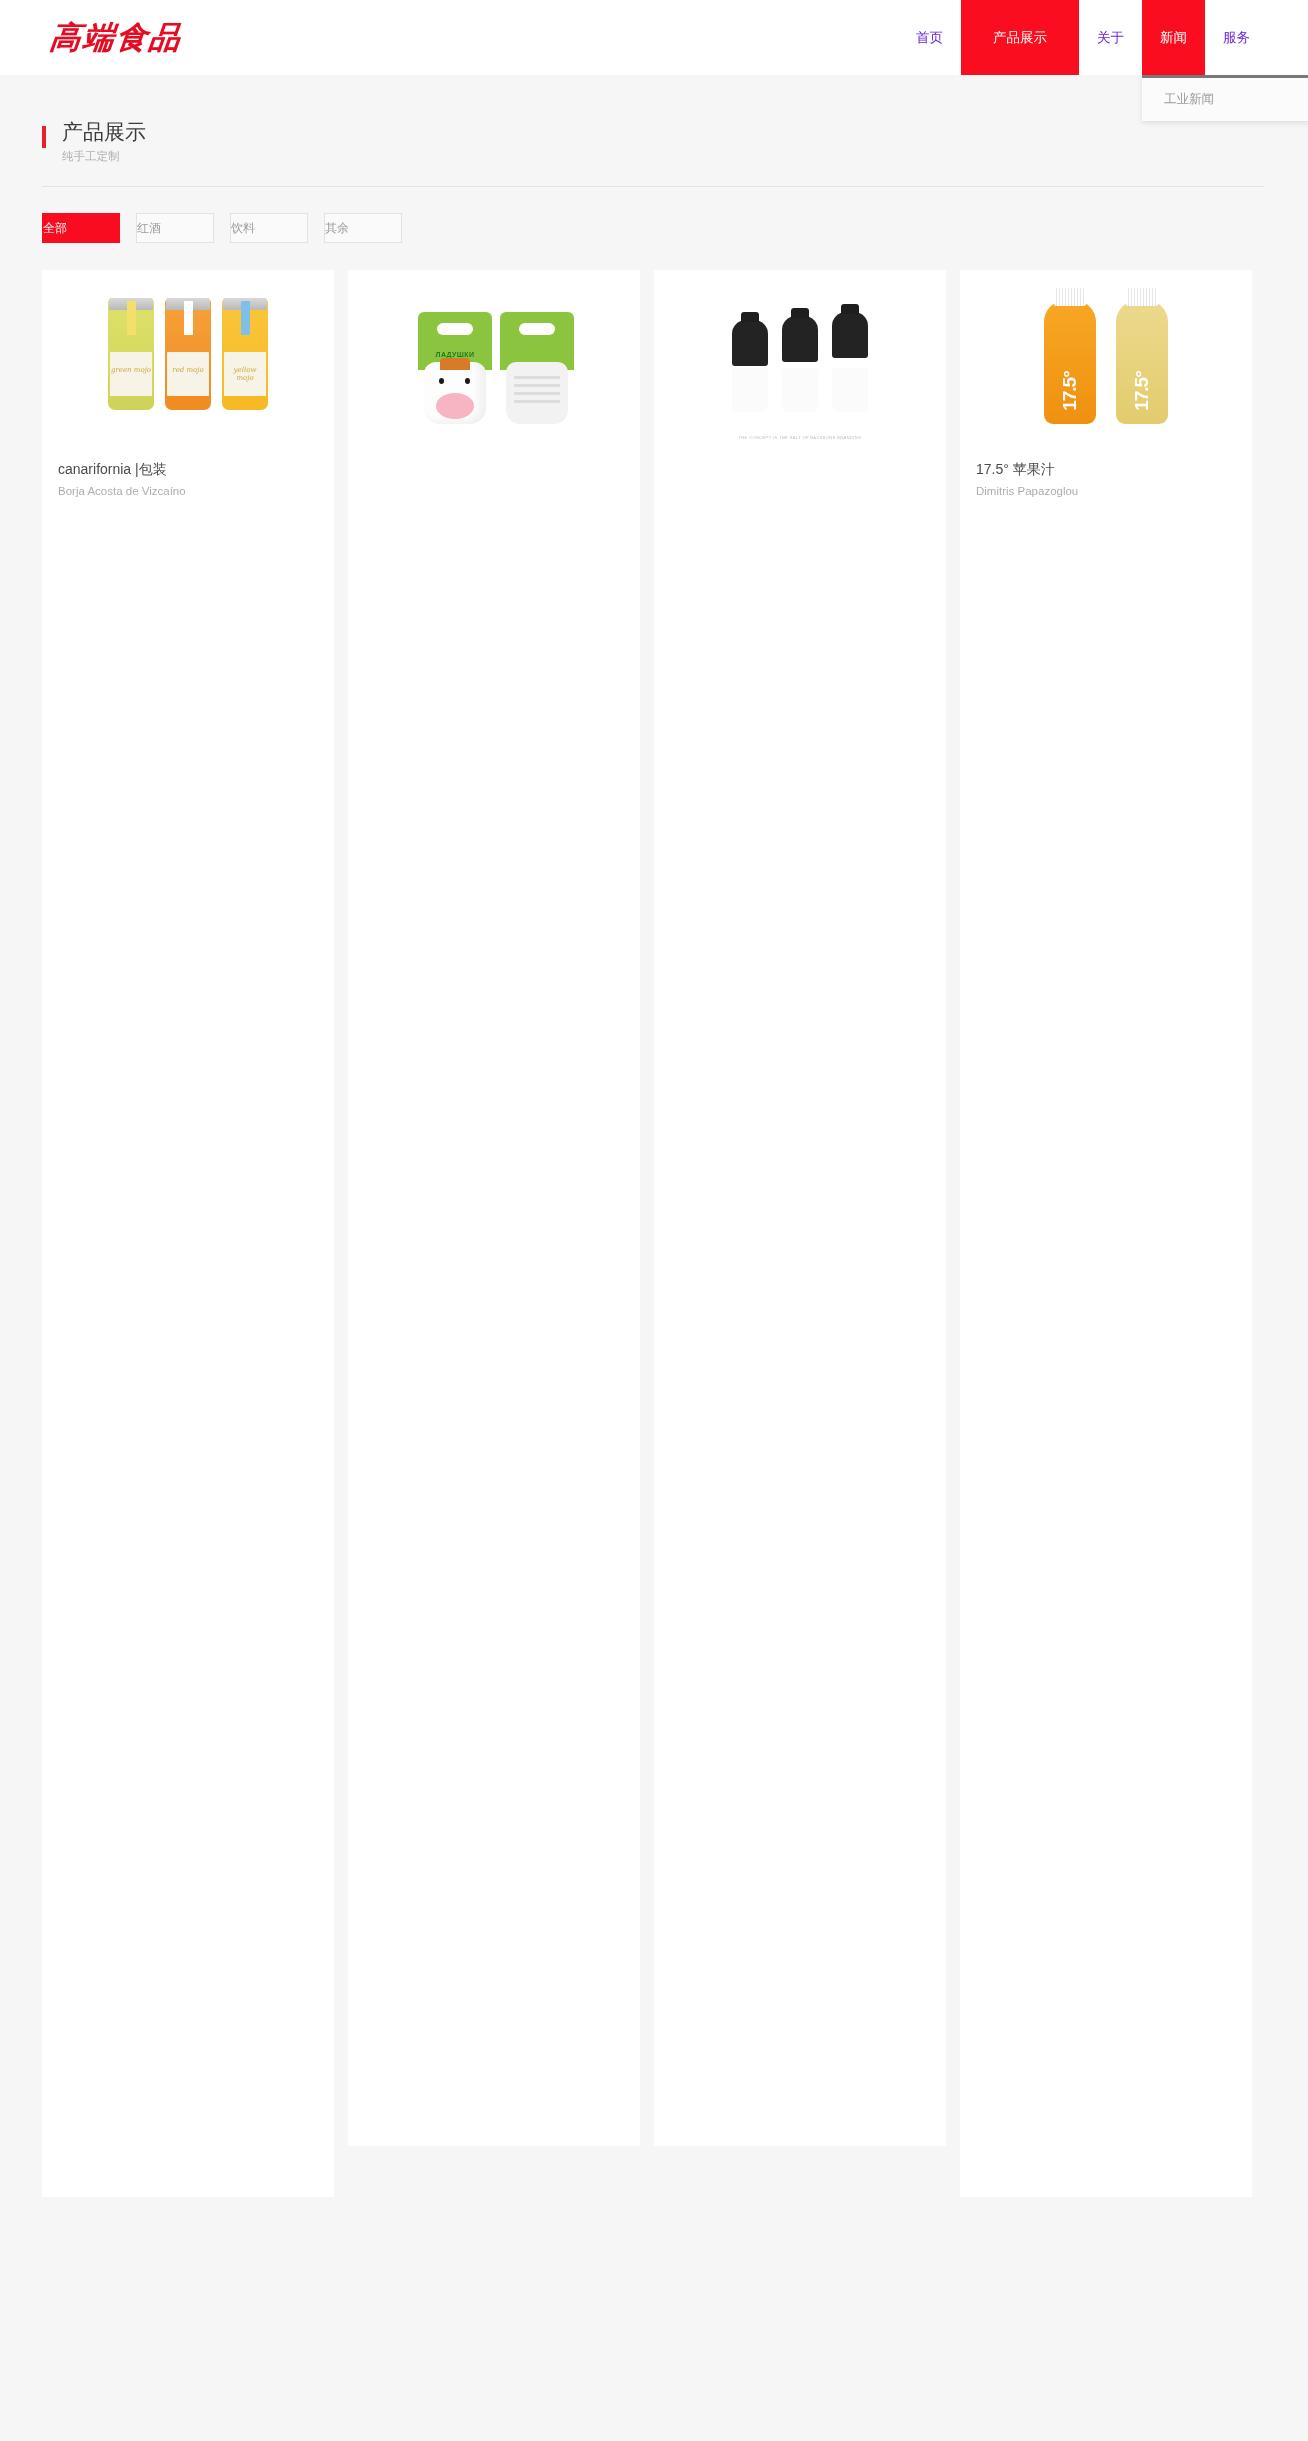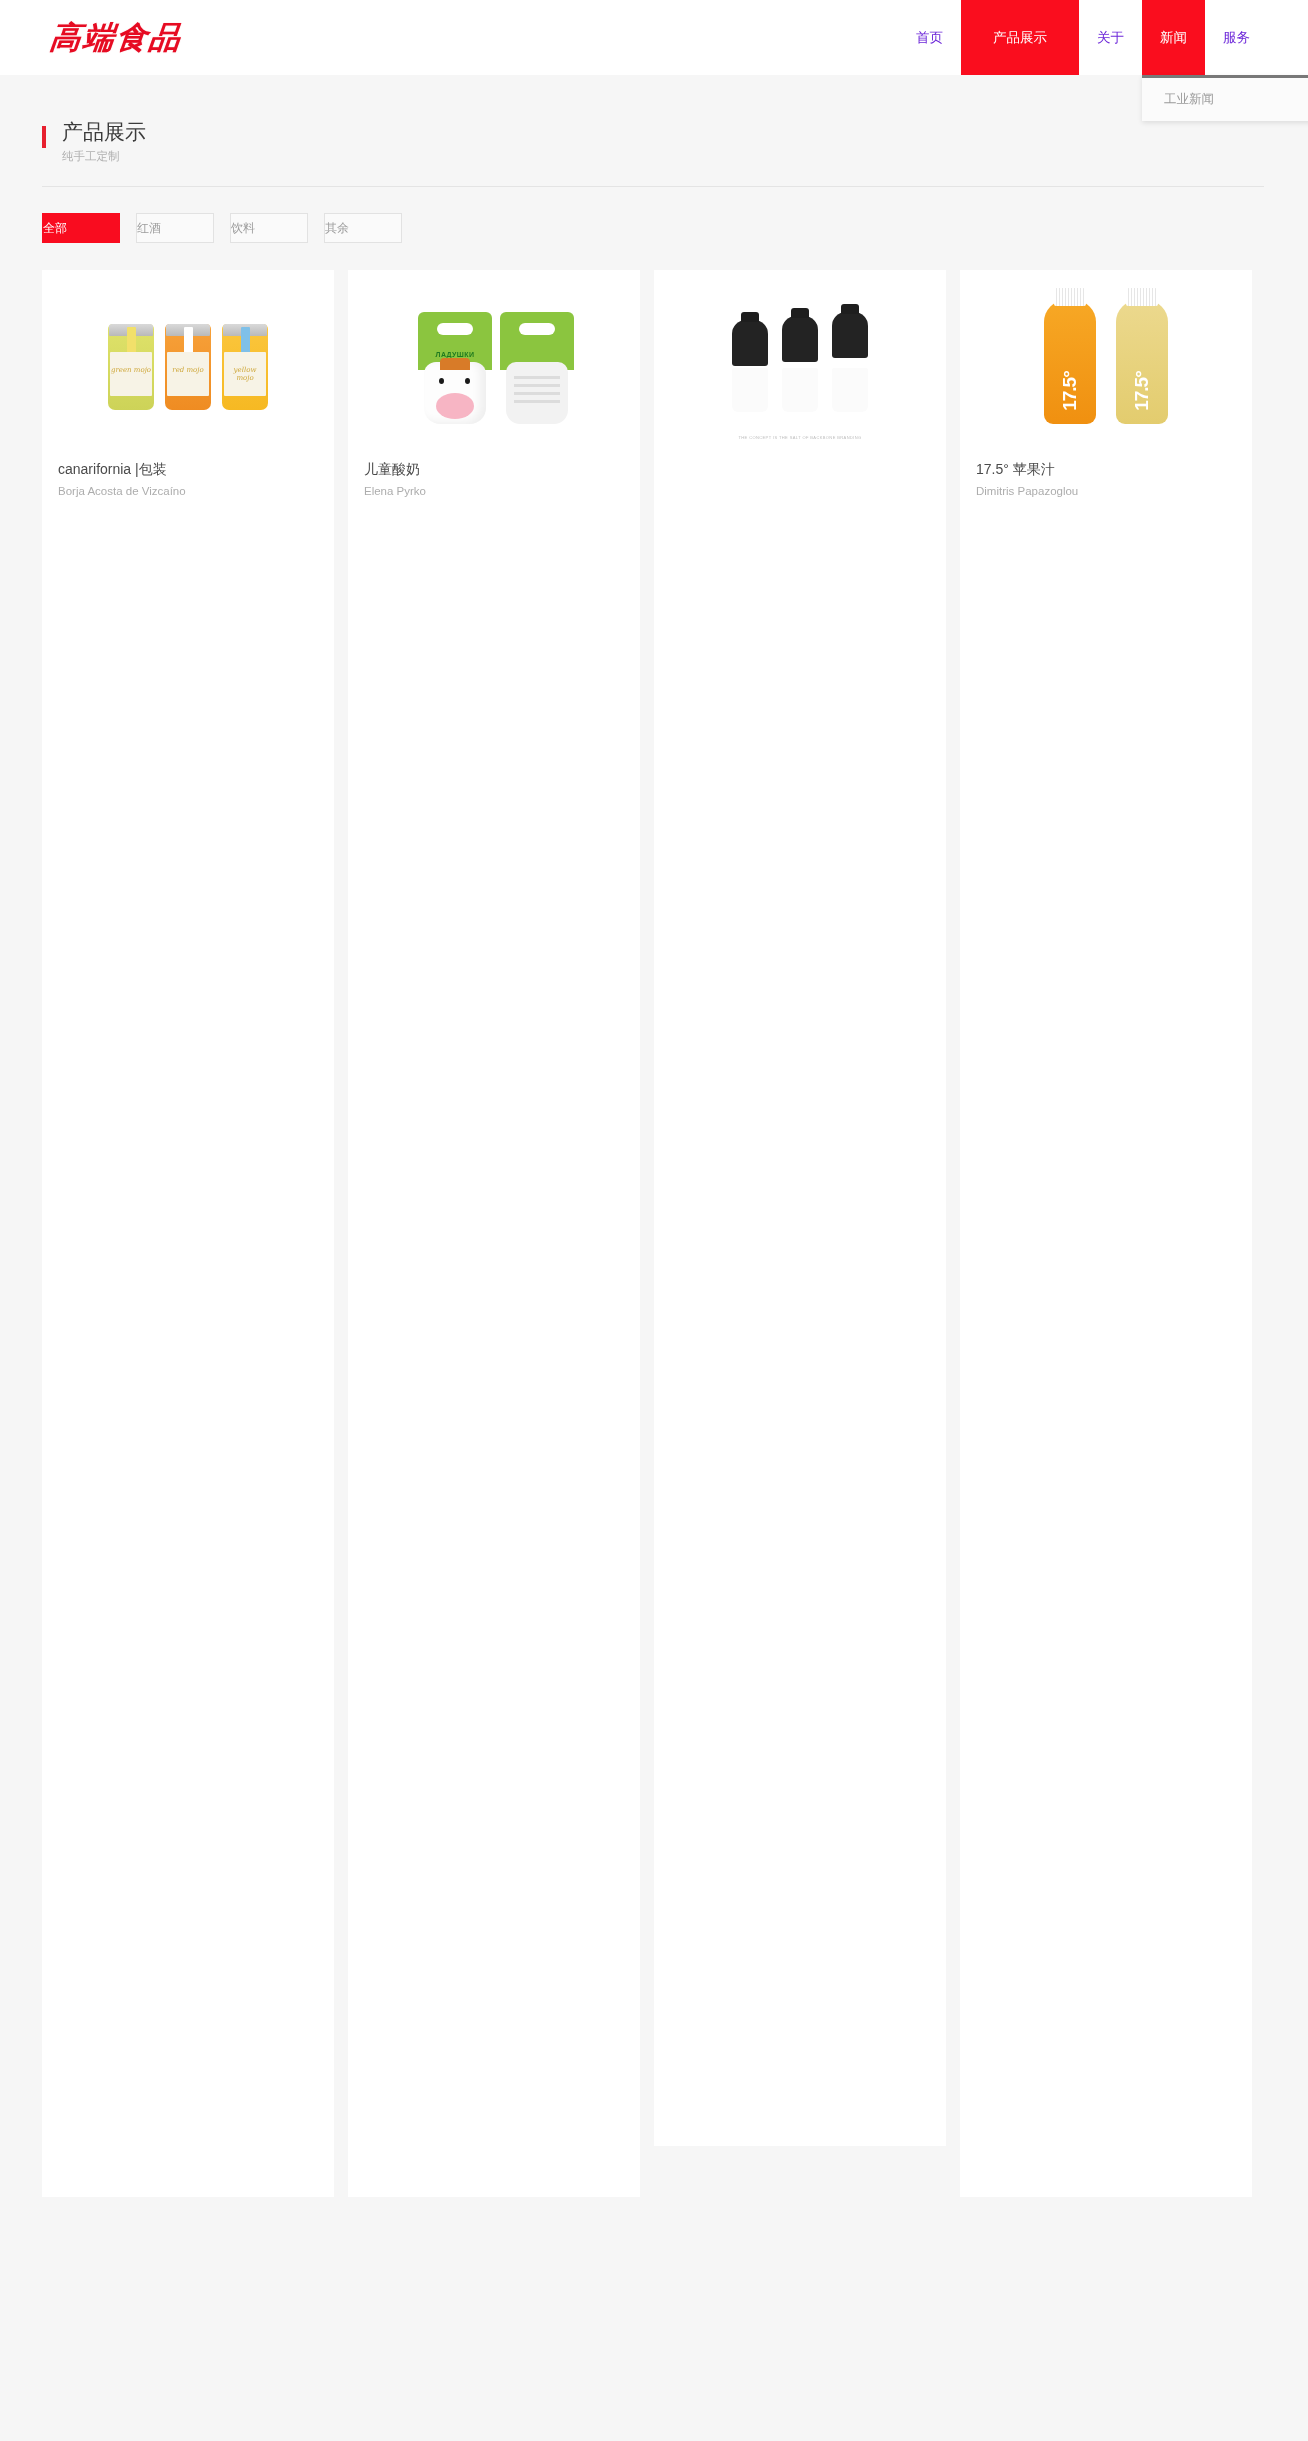--- a/index.html
+++ b/index.html
@@ -180,21 +180,21 @@
     font-size: 11.5px;
     color: #adadad;
     margin-top: 7px;
     white-space: nowrap;
   }
 
   
   .scene { position: absolute; inset: 0; }
 
   
-  .jar { position: absolute; bottom: 36px; width: 46px; height: 86px; border-radius: 5px 5px 7px 7px; }
+  .jar { position: absolute; bottom: 36px; width: 46px; height: 112px; border-radius: 5px 5px 7px 7px; }
   .jar .lid { position: absolute; top: 0; left: 1px; width: 44px; height: 12px; background: linear-gradient(#d9d9d9,#b9b9b9); border-radius: 3px 3px 1px 1px; }
   .jar .label { position: absolute; bottom: 14px; left: 2px; width: 42px; height: 44px; background: #f7f3e6; border-radius: 1px; }
   .jar .label em { position: absolute; top: 14px; left: 0; right: 0; text-align: center; font-size: 7px; color: #cfa83c; font-style: italic; font-family: "DejaVu Serif", serif; }
   .jar .tab { position: absolute; top: 3px; left: 19px; width: 9px; height: 34px; border-radius: 1px; }
 
   
   .cowcard { position: absolute; width: 74px; height: 58px; background: #8bc53f; border-radius: 6px 6px 0 0; }
   .cowcard .hole { position: absolute; top: 11px; left: 19px; width: 36px; height: 12px; background: #ffffff; border-radius: 8px; }
   .cowcard .txt { position: absolute; bottom: 12px; left: 0; right: 0; text-align: center; font-size: 7px; font-weight: bold; color: #1f7a1f; letter-spacing: .4px; }
   .cowbody { position: absolute; width: 62px; height: 62px; background: #fdfdfd; border-radius: 12px 12px 16px 16px; box-shadow: inset -6px -2px 10px rgba(0,0,0,.06); }
@@ -375,24 +375,20 @@
           <div class="snout"></div>
         </div>
         <div class="cowback" style="left:158px;top:92px;">
           <div class="strip" style="top:14px;"></div>
           <div class="strip" style="top:22px;"></div>
           <div class="strip" style="top:30px;"></div>
           <div class="strip" style="top:38px;"></div>
         </div>
       </div>
     </div>
-    <div class="card-body">
-      <div class="card-title">儿童酸奶</div>
-      <div class="card-author">Elena Pyrko</div>
-    </div>
   </div>
 
   <div class="card">
     <div class="card-thumb">
       <div class="scene">
         <div class="mbottle" style="left:78px;height:100px;">
           <div class="shoulder"></div>
             <div class="base"></div>
             <div class="neck"></div>
         </div>

